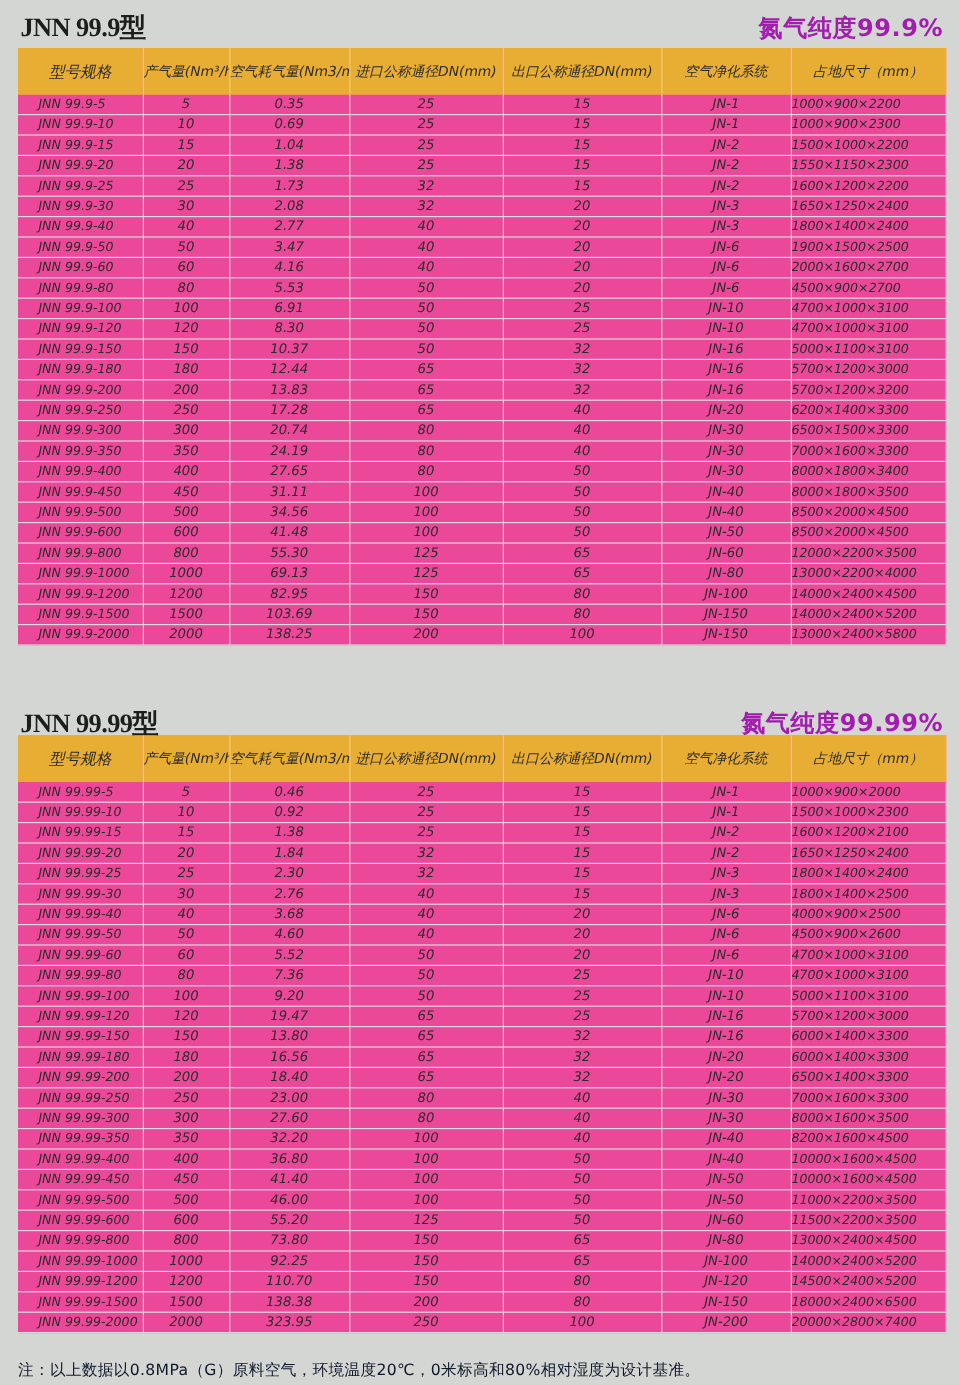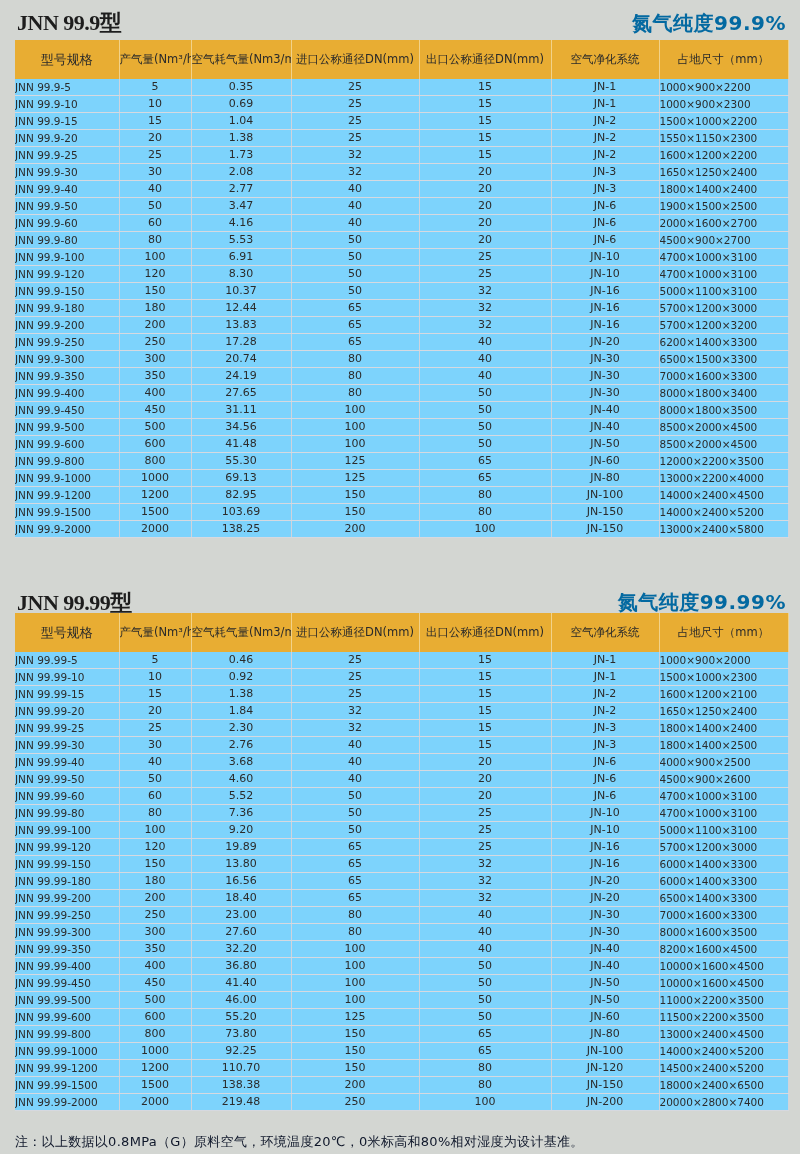--- a/index.html
+++ b/index.html
@@ -12,44 +12,45 @@
   }
   .section-title {
     position:absolute; left:17px;
     font-family:Liberation Serif, serif;
     font-size:22px; font-weight:bold; color:#1d1d1d;
     letter-spacing:-0.5px;
   }
   .purity {
     position:absolute; right:14px;
     font-family:"DejaVu Sans", sans-serif;
-    font-size:20px; font-weight:bold; color:#0369a1;
+    font-size:20px; font-weight:bold; color:#a21caf;
     letter-spacing:0.5px;
   }
   table.spec {
     position:absolute; left:15px; width:773px;
     border-collapse:collapse; table-layout:fixed;
-    background:#7dd3fc;
+    background:#ec4899;
+    font-style:italic;
   }
   table.spec th {
     background:#e8ad33; color:#2a2a2a;
     font-weight:normal; font-size:11.5px;
     height:39px; padding:0;
     border-right:1px solid #f2d28a;
     white-space:nowrap; overflow:hidden;
   }
   table.spec th.first { font-size:13px; }
   table.spec td {
     height:16px; padding:0; font-size:11px;
     border-right:1px solid #cfd3dc;
     border-bottom:1px solid #d6d9e0;
     text-align:center; white-space:nowrap; overflow:hidden;
     color:#2b2b2b; line-height:16px;
   }
-  table.spec td.c0 { text-align:left; font-size:10.5px; }
+  table.spec td.c0 { text-align:left; padding-left:17px; font-size:10.5px; }
   table.spec td.c6 { text-align:left; font-size:10.5px; }
   .note {
     position:absolute; left:15px; top:1133px;
     font-size:13px; color:#0f172a; letter-spacing:0.3px;
   }
 </style>
 </head>
 <body>
 
 <div class="section-title" style="top:8px;">JNN 99.9型</div>
@@ -441,21 +442,21 @@
         <td class="c1">100</td>
         <td class="c2">9.20</td>
         <td class="c3">50</td>
         <td class="c4">25</td>
         <td class="c5">JN-10</td>
         <td class="c6">5000×1100×3100</td>
       </tr>
       <tr>
         <td class="c0">JNN 99.99-120</td>
         <td class="c1">120</td>
-        <td class="c2">19.89</td>
+        <td class="c2">19.47</td>
         <td class="c3">65</td>
         <td class="c4">25</td>
         <td class="c5">JN-16</td>
         <td class="c6">5700×1200×3000</td>
       </tr>
       <tr>
         <td class="c0">JNN 99.99-150</td>
         <td class="c1">150</td>
         <td class="c2">13.80</td>
         <td class="c3">65</td>
@@ -576,21 +577,21 @@
         <td class="c1">1500</td>
         <td class="c2">138.38</td>
         <td class="c3">200</td>
         <td class="c4">80</td>
         <td class="c5">JN-150</td>
         <td class="c6">18000×2400×6500</td>
       </tr>
       <tr>
         <td class="c0">JNN 99.99-2000</td>
         <td class="c1">2000</td>
-        <td class="c2">219.48</td>
+        <td class="c2">323.95</td>
         <td class="c3">250</td>
         <td class="c4">100</td>
         <td class="c5">JN-200</td>
         <td class="c6">20000×2800×7400</td>
       </tr>
     </tbody>
 </table>
 
 <div class="note">注：以上数据以0.8MPa（G）原料空气，环境温度20℃，0米标高和80%相对湿度为设计基准。</div>
 

